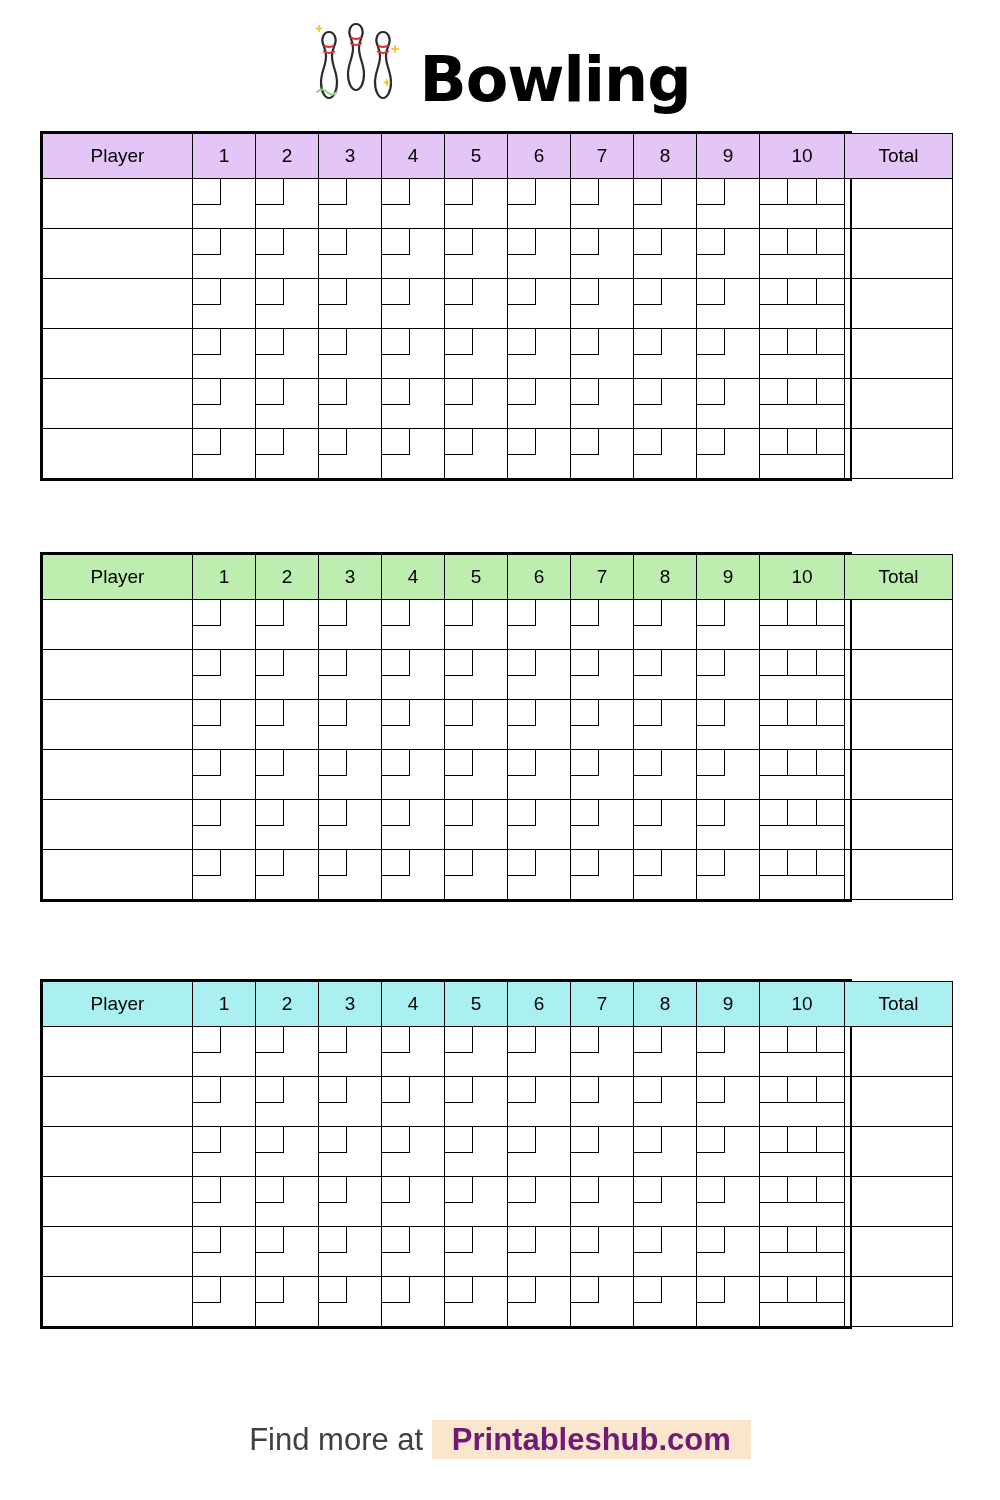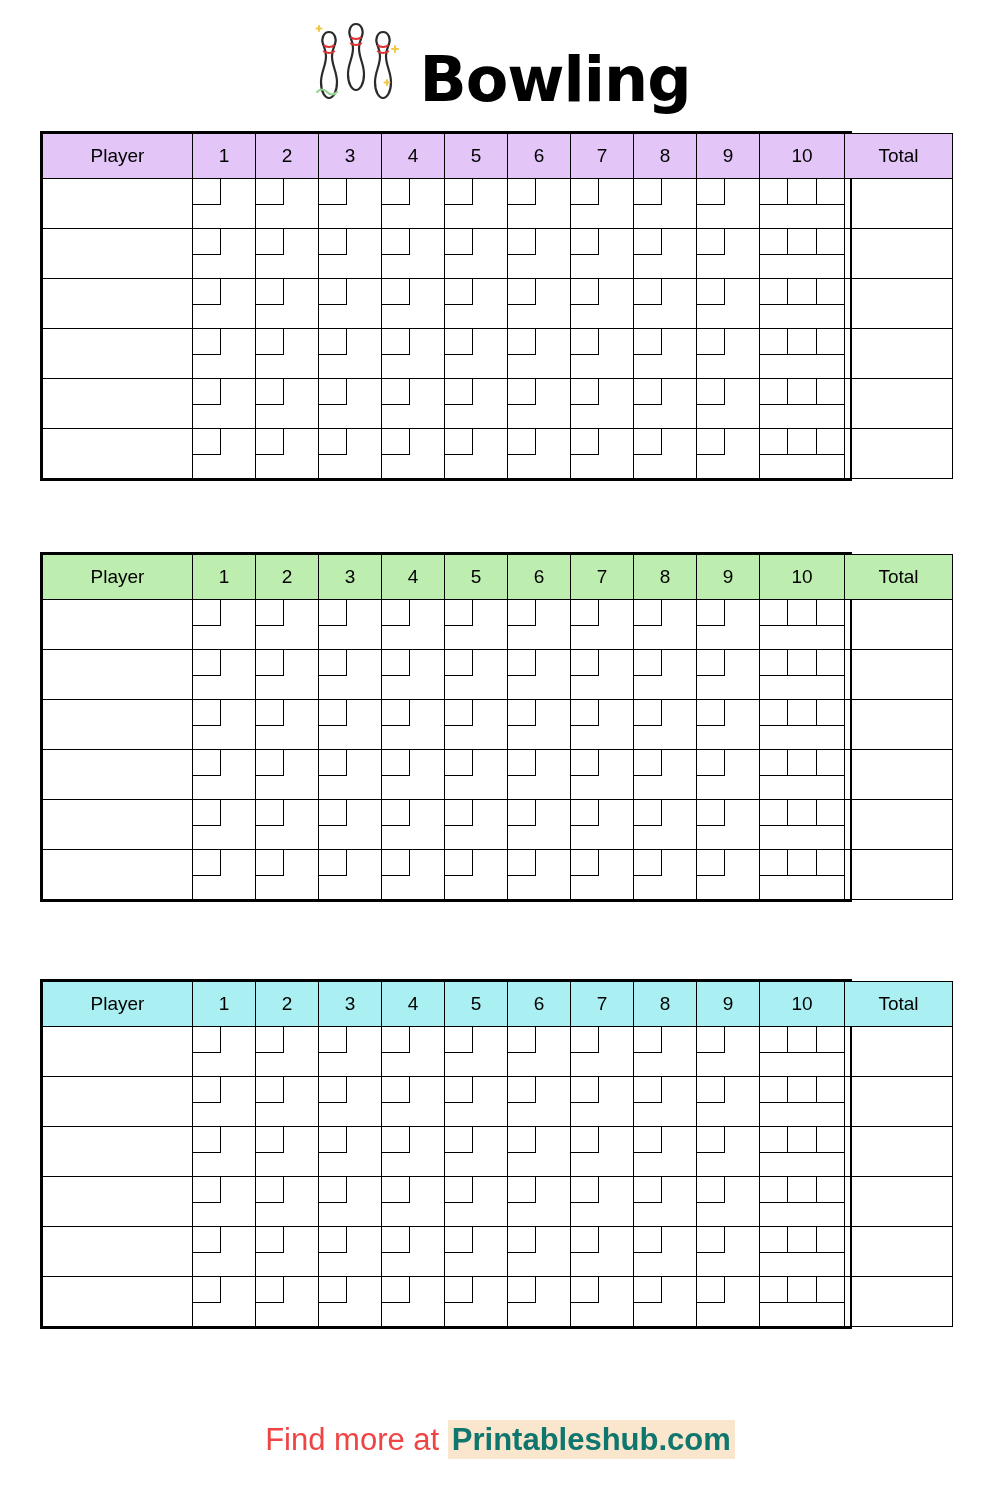--- a/index.html
+++ b/index.html
@@ -133,28 +133,28 @@
   .footer {
     position: absolute;
     left: 0;
     bottom: 42px;
     width: 100%;
     text-align: center;
     font-size: 31px;
   }
   .footer .find {
     font-family: "Liberation Sans", sans-serif;
-    color: #ef4444;
+    color: #404040;
   }
   .footer .brand {
     font-family: "Liberation Sans", sans-serif;
     font-weight: bold;
-    color: #0f766e;
+    color: #701a75;
     background: #fae5cd;
-    padding: 2px 4px;
+    padding: 2px 20px;
     margin-top: 24px;
   }
 </style>
 </head>
 <body>
 
 <div class="header">
   <div class="pins-icon">
     <svg viewBox="0 0 96 84" width="96" height="84" xmlns="http://www.w3.org/2000/svg">
 

